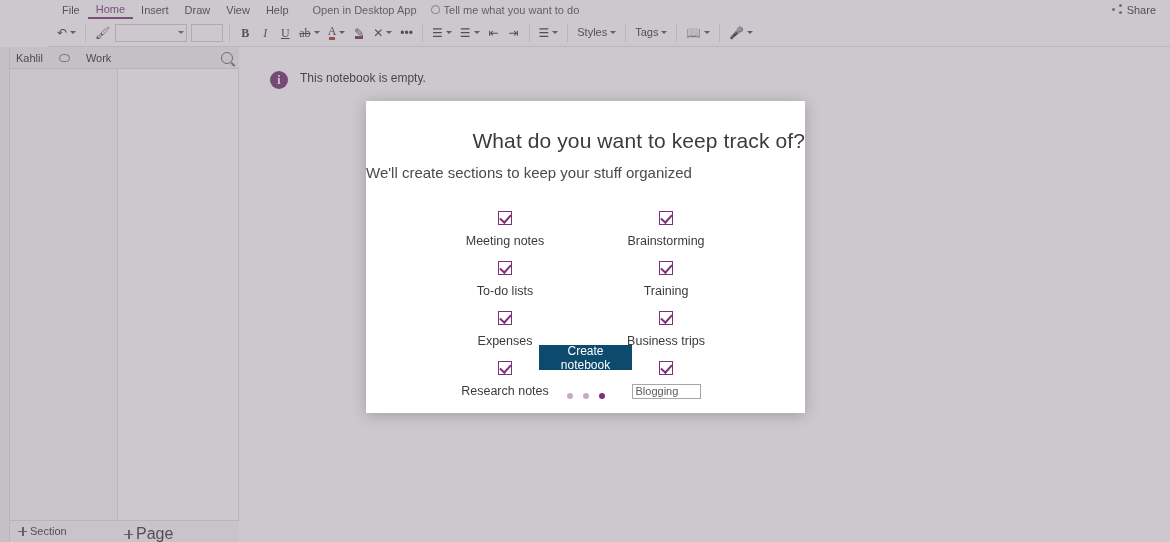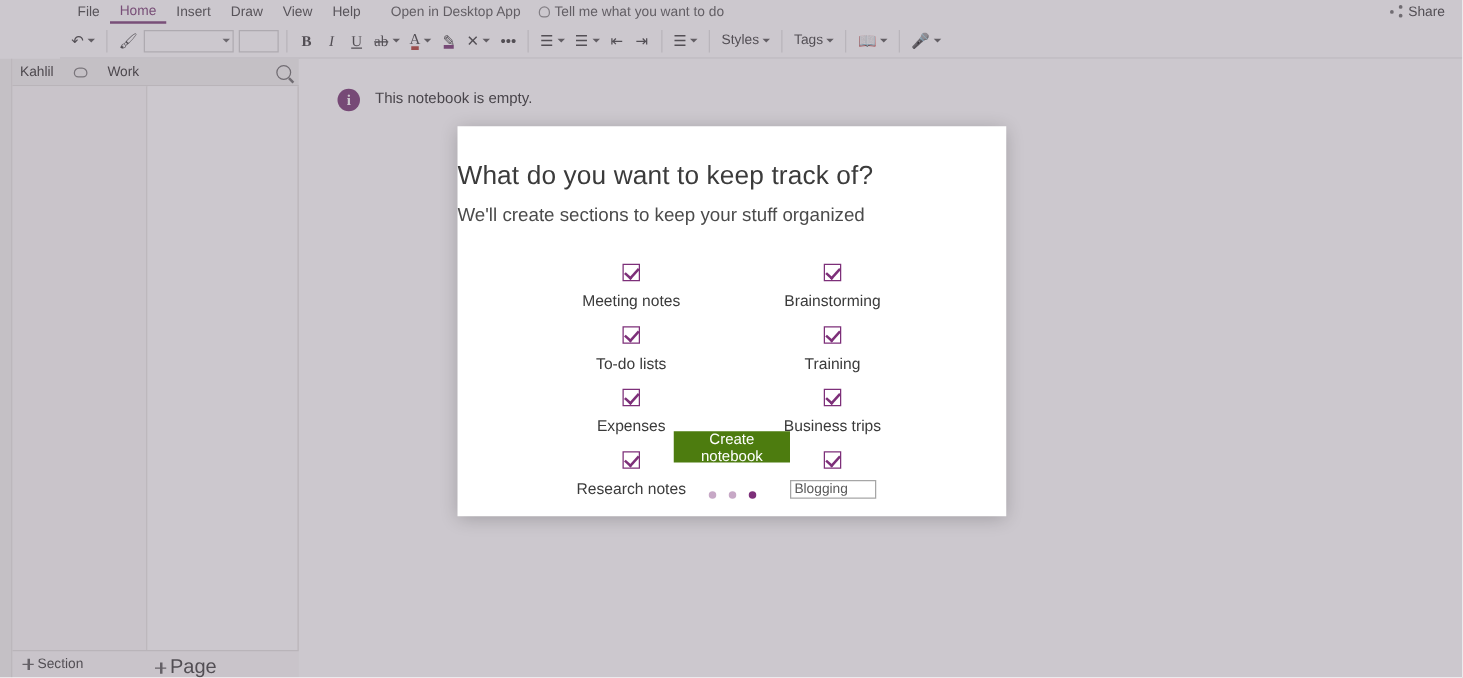--- a/index.html
+++ b/index.html
@@ -268,21 +268,21 @@
     position: absolute;
     left: 366px; top: 101px;
     width: 439px; height: 312px;
     background: #ffffff;
     box-shadow: 0 2px 14px rgba(0,0,0,0.22);
     overflow: hidden;
   }
   .modal h1 {
     margin: 0;
     padding: 28px 0 0 0;
-    text-align: left;
+    text-align: right;
     font-size: 21px;
     font-weight: normal;
     color: #3b3b3b;
     letter-spacing: 0.1px;
   }
   .modal .sub {
     text-align: left;
     font-size: 15px;
     color: #4b4b4b;
     margin-top: 11px;
@@ -326,21 +326,21 @@
     padding: 0 3px;
     line-height: 13px;
   }
   .createwrap {
     position: absolute;
     left: 0; right: 0; top: 244px;
     display: flex; justify-content: center;
   }
   .createbtn {
     width: 93px; height: 25px;
-    background: #4d7c0f;
+    background: #0c4a6e;
     color: #ffffff;
     font-size: 12px;
     border: none;
     display: flex; align-items: center; justify-content: center;
     font-family: "Liberation Sans", sans-serif;
   }
   .dots {
     position: absolute;
     left: 0; right: 0; bottom: 14px;
     display: flex; justify-content: center; gap: 10px;

